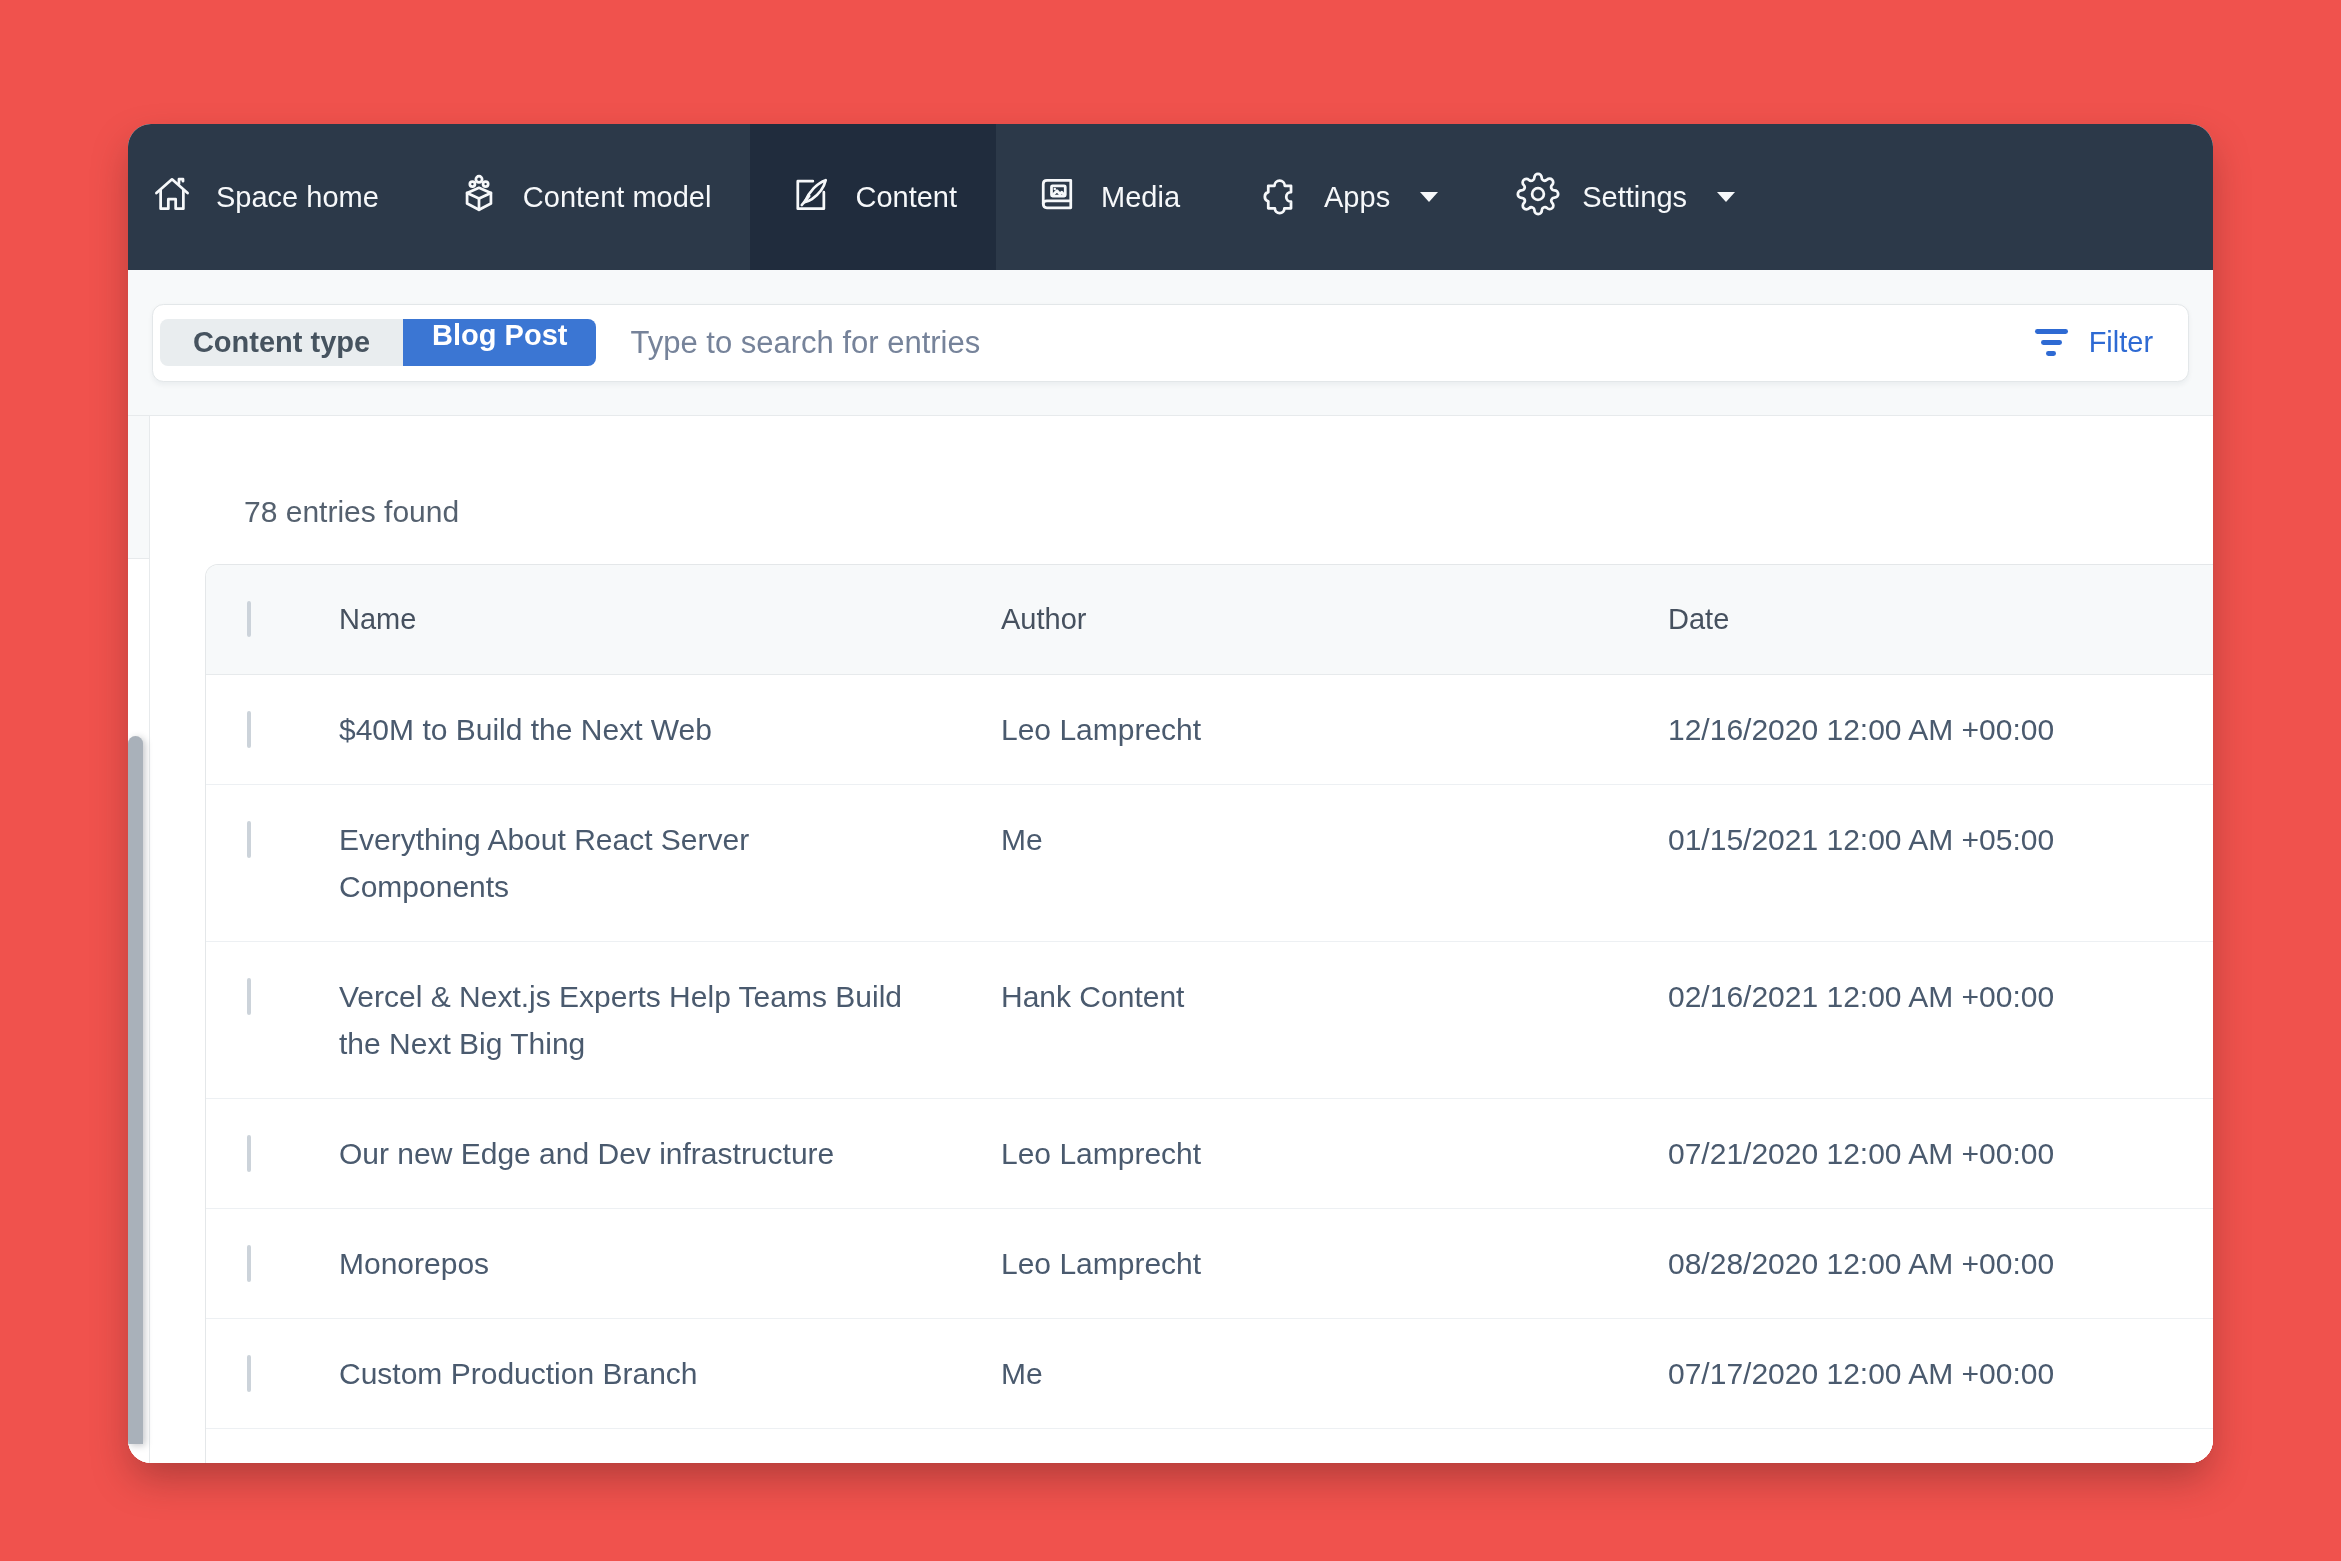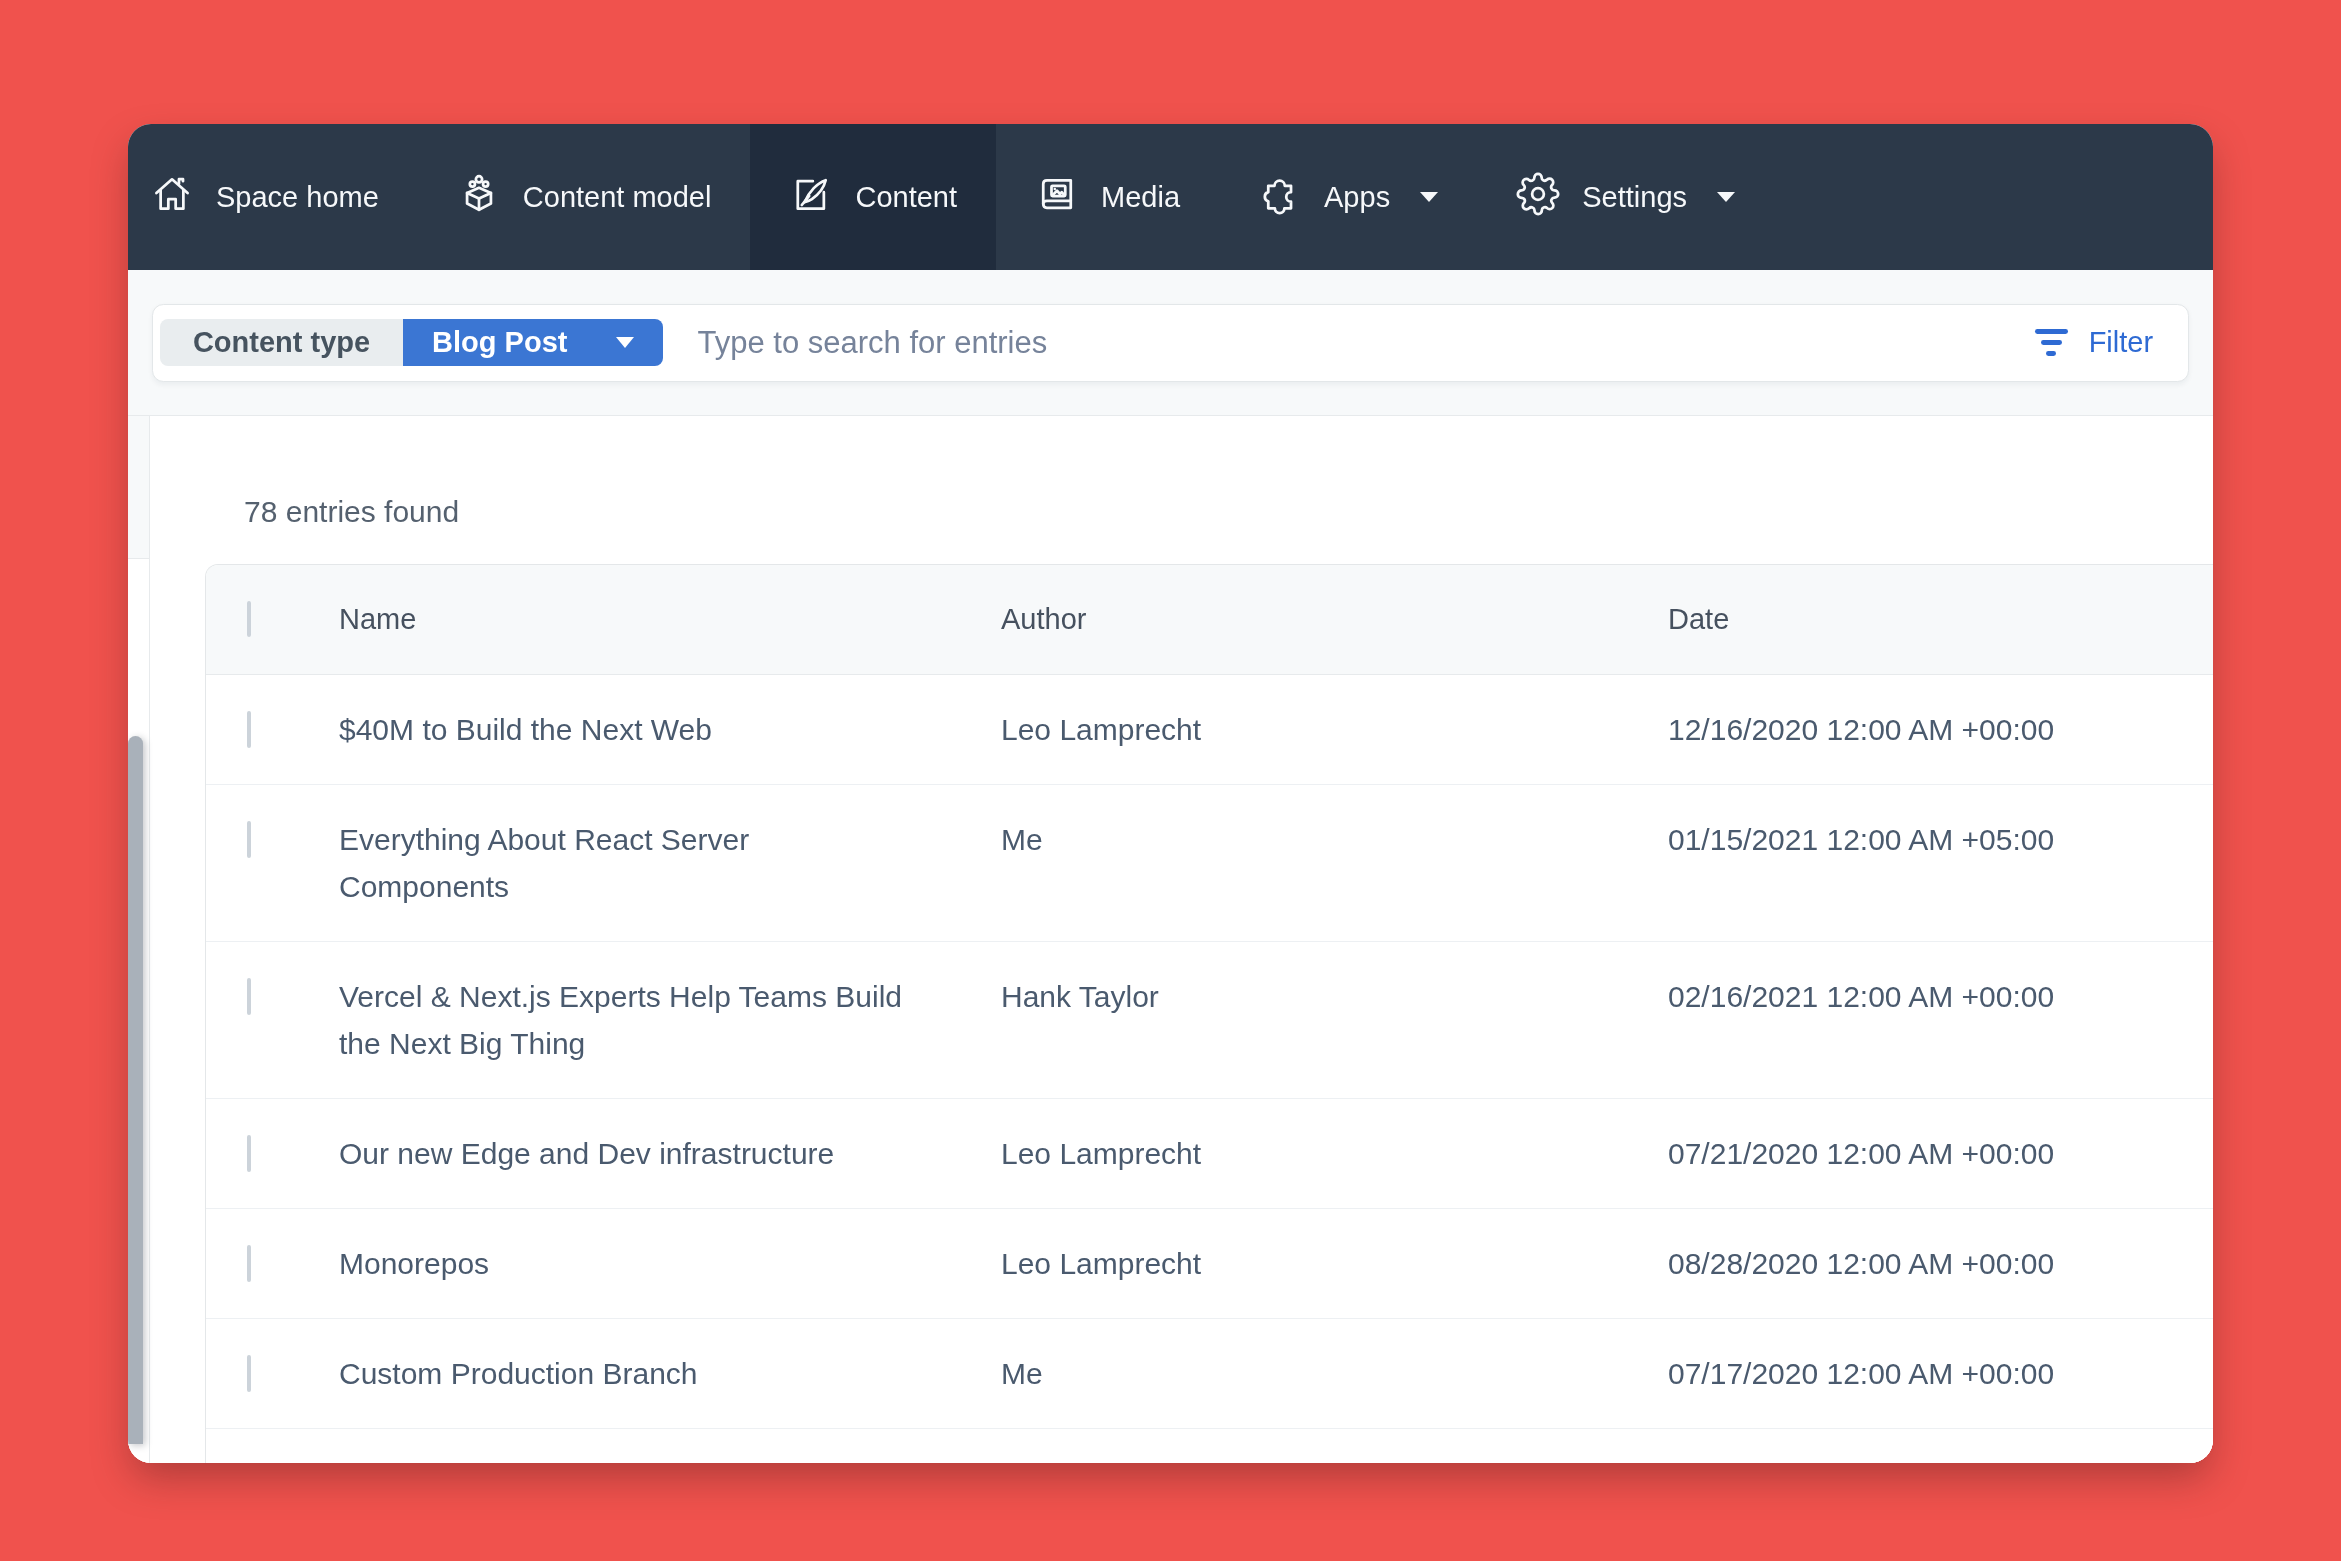--- a/index.html
+++ b/index.html
@@ -49,21 +49,21 @@
   }
   .ct-group {
     display:flex; height:47px; border-radius:8.1px; overflow:hidden; flex:none;
   }
   .ct-label {
     background:#e9edef; color:#46535f; font-weight:700; font-size:29px;
     display:flex; align-items:center; padding:0 33px;
   }
   .ct-value {
     background:#3b76d3; color:#ffffff; font-weight:700; font-size:29px;
-    display:flex; align-items:center; padding:0 29px; gap:49px; cursor:pointer;
+    display:flex; align-items:center; padding:0 29px; gap:49px; cursor:pointer;flex-direction:column;
   }
   .ct-caret {
     width:0; height:0;
     border-left:9.8px solid transparent;
     border-right:9.8px solid transparent;
     border-top:11.4px solid #ffffff;
   }
   .search-input {
     flex:1; border:none; outline:none; background:transparent;
     font-family:inherit; font-size:31px; color:#3e4b5c; margin-left:34px;
@@ -250,21 +250,21 @@
         <div class="row">
           <div><span class="cb"></span></div>
           <div class="cell-name">Everything About React Server Components</div>
           <div class="cell-author">Me</div>
           <div class="cell-date">01/15/2021 12:00 AM +05:00</div>
         </div>
 
         <div class="row">
           <div><span class="cb"></span></div>
           <div class="cell-name">Vercel &amp; Next.js Experts Help Teams Build the Next Big Thing</div>
-          <div class="cell-author">Hank Taylor</div>
+          <div class="cell-author">Hank Content</div>
           <div class="cell-date">02/16/2021 12:00 AM +00:00</div>
         </div>
 
         <div class="row">
           <div><span class="cb"></span></div>
           <div class="cell-name">Our new Edge and Dev infrastructure</div>
           <div class="cell-author">Leo Lamprecht</div>
           <div class="cell-date">07/21/2020 12:00 AM +00:00</div>
         </div>
 

